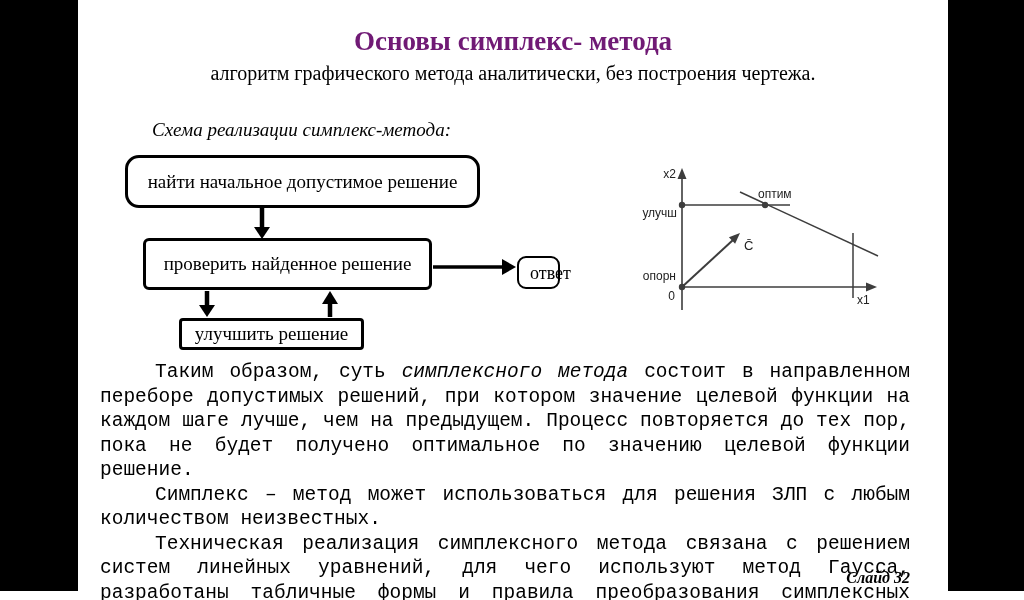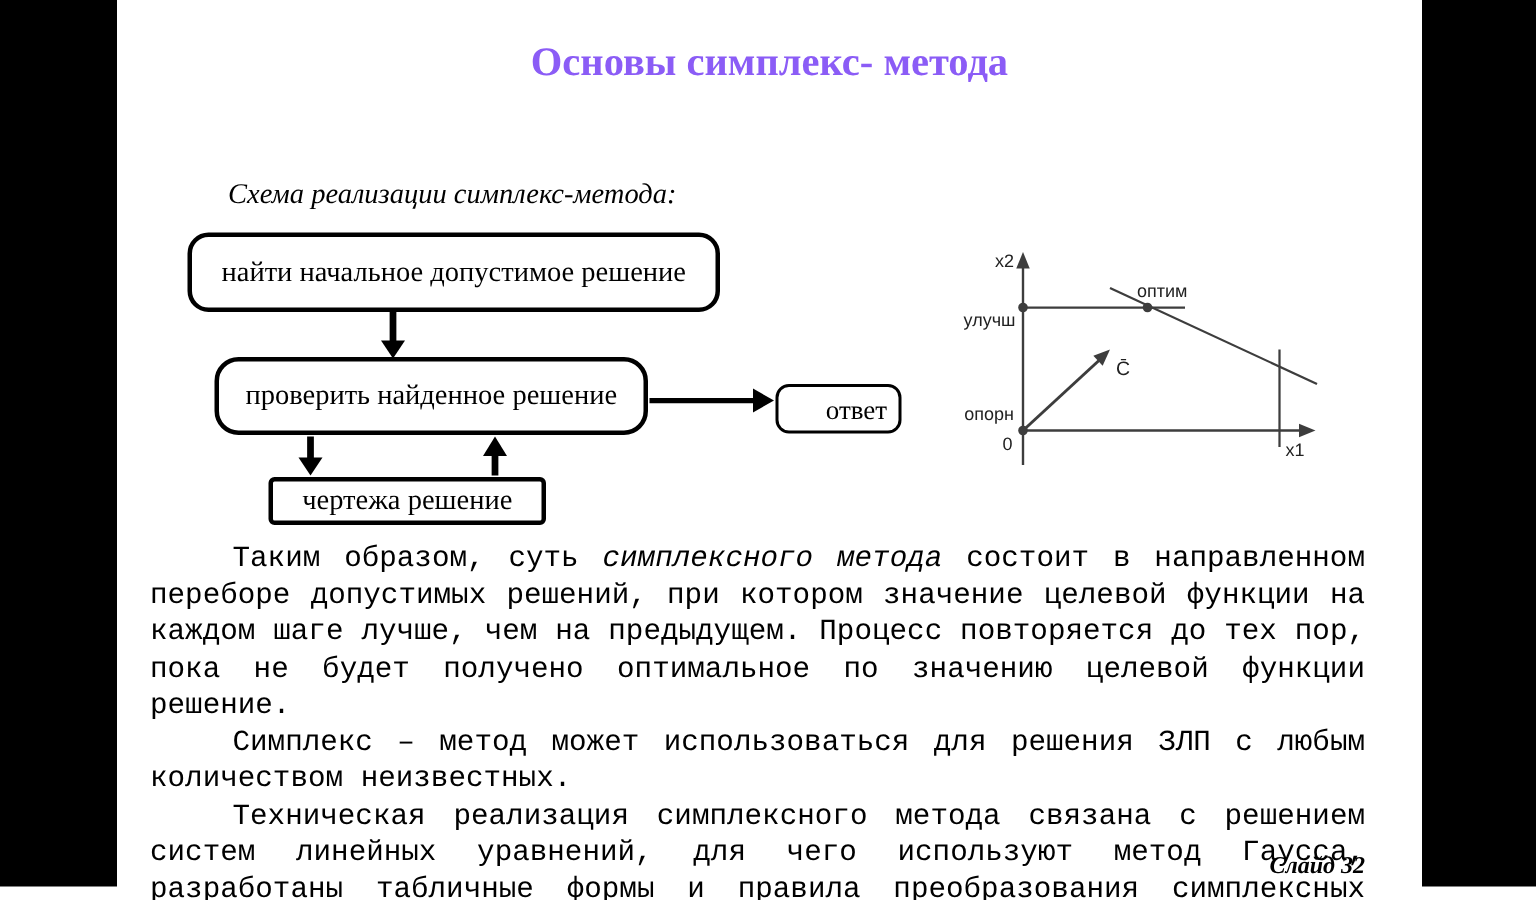--- a/index.html
+++ b/index.html
@@ -15,58 +15,59 @@
   .subtitle{position:absolute;left:0;top:59px;width:870px;text-align:center;
             font-size:20px;line-height:28px;}
   .scheme-heading{position:absolute;left:74px;top:119px;font-size:19px;
                   font-weight:normal;font-style:italic;}
 
   
   .fbox{position:absolute;box-sizing:border-box;border:3px solid #000;background:#fff;
         display:flex;flex-direction:row;justify-content:center;align-items:center;
         font-size:19px;line-height:24px;text-align:center;}
   .fbox.start{left:47px;top:155px;width:355px;height:53px;border-radius:14px;}
-  .fbox.check{left:65px;top:238px;width:289px;height:52px;border-radius:16px;text-align:right;}
+  .fbox.check{left:65px;top:238px;width:289px;height:52px;border-radius:6px;text-align:right;}
   .fbox.improve{left:101px;top:318px;width:185px;height:32px;border-radius:4px;border-width:3px;}
-  .fbox.answer{left:439px;top:256px;width:84px;height:33px;border-radius:9px;border-width:2.5px;font-size:18px;padding-left:24px;}
+  .fbox.answer{left:439px;top:256px;width:43px;height:33px;border-radius:9px;border-width:2.5px;font-size:18px;padding-left:24px;}
 
   .diagram-layer{position:absolute;left:0;top:0;width:1024px;height:600px;pointer-events:none;}
 
   .body-text{position:absolute;left:22px;top:360px;width:810px;font-size:19.5px;
              line-height:24.5px;text-align:justify;}
   .body-text p{margin:0;text-indent:55px;font-family:Liberation Mono, monospace;}
 
   .slide-number{position:absolute;left:0;top:569px;width:832px;text-align:right;
                 font-size:16px;font-weight:bold;font-style:italic;font-family:Liberation Serif, serif;}
 
   .graph-label{font-family:"Liberation Sans", sans-serif;font-size:12px;fill:#222;}
 </style>
 </head>
 <body>
 
 <div class="viewport">
   <div class="letterbox left"></div>
   <div class="letterbox right"></div>
 
   <div class="slide">
-    <div class="title" style="color:#8b5cf6">Основы симплекс- метода</div>
+    <div class="title" style="color:#701a75">Основы симплекс- метода</div>
 
     <div class="subtitle">
+      <div>алгоритм графического метода аналитически, без построения чертежа.</div>
     </div>
 
     <div class="scheme-heading">Схема реализации симплекс-метода:</div>
 
     <div class="fbox start">
       <div>найти начальное допустимое решение</div>
     </div>
     <div class="fbox check">
       <div>проверить найденное решение</div>
     </div>
     <div class="fbox improve">
-      <div>чертежа решение</div>
+      <div>улучшить решение</div>
     </div>
     <div class="fbox answer">
       <div>ответ</div>
     </div>
 
     <div class="body-text">
       <p><span>Таким образом, суть </span><i>симплексного метода</i><span> состоит в направленном переборе допустимых решений, при котором значение целевой функции на каждом шаге лучше, чем на предыдущем. Процесс повторяется до тех пор, пока не будет получено оптимальное по значению целевой функции решение.</span></p>
       <p>Симплекс – метод может использоваться для решения ЗЛП с любым количеством неизвестных.</p>
       <p>Техническая реализация симплексного метода связана с решением систем линейных уравнений, для чего используют метод Гаусса, разработаны табличные формы и правила преобразования симплексных таблиц.</p>
     </div>

